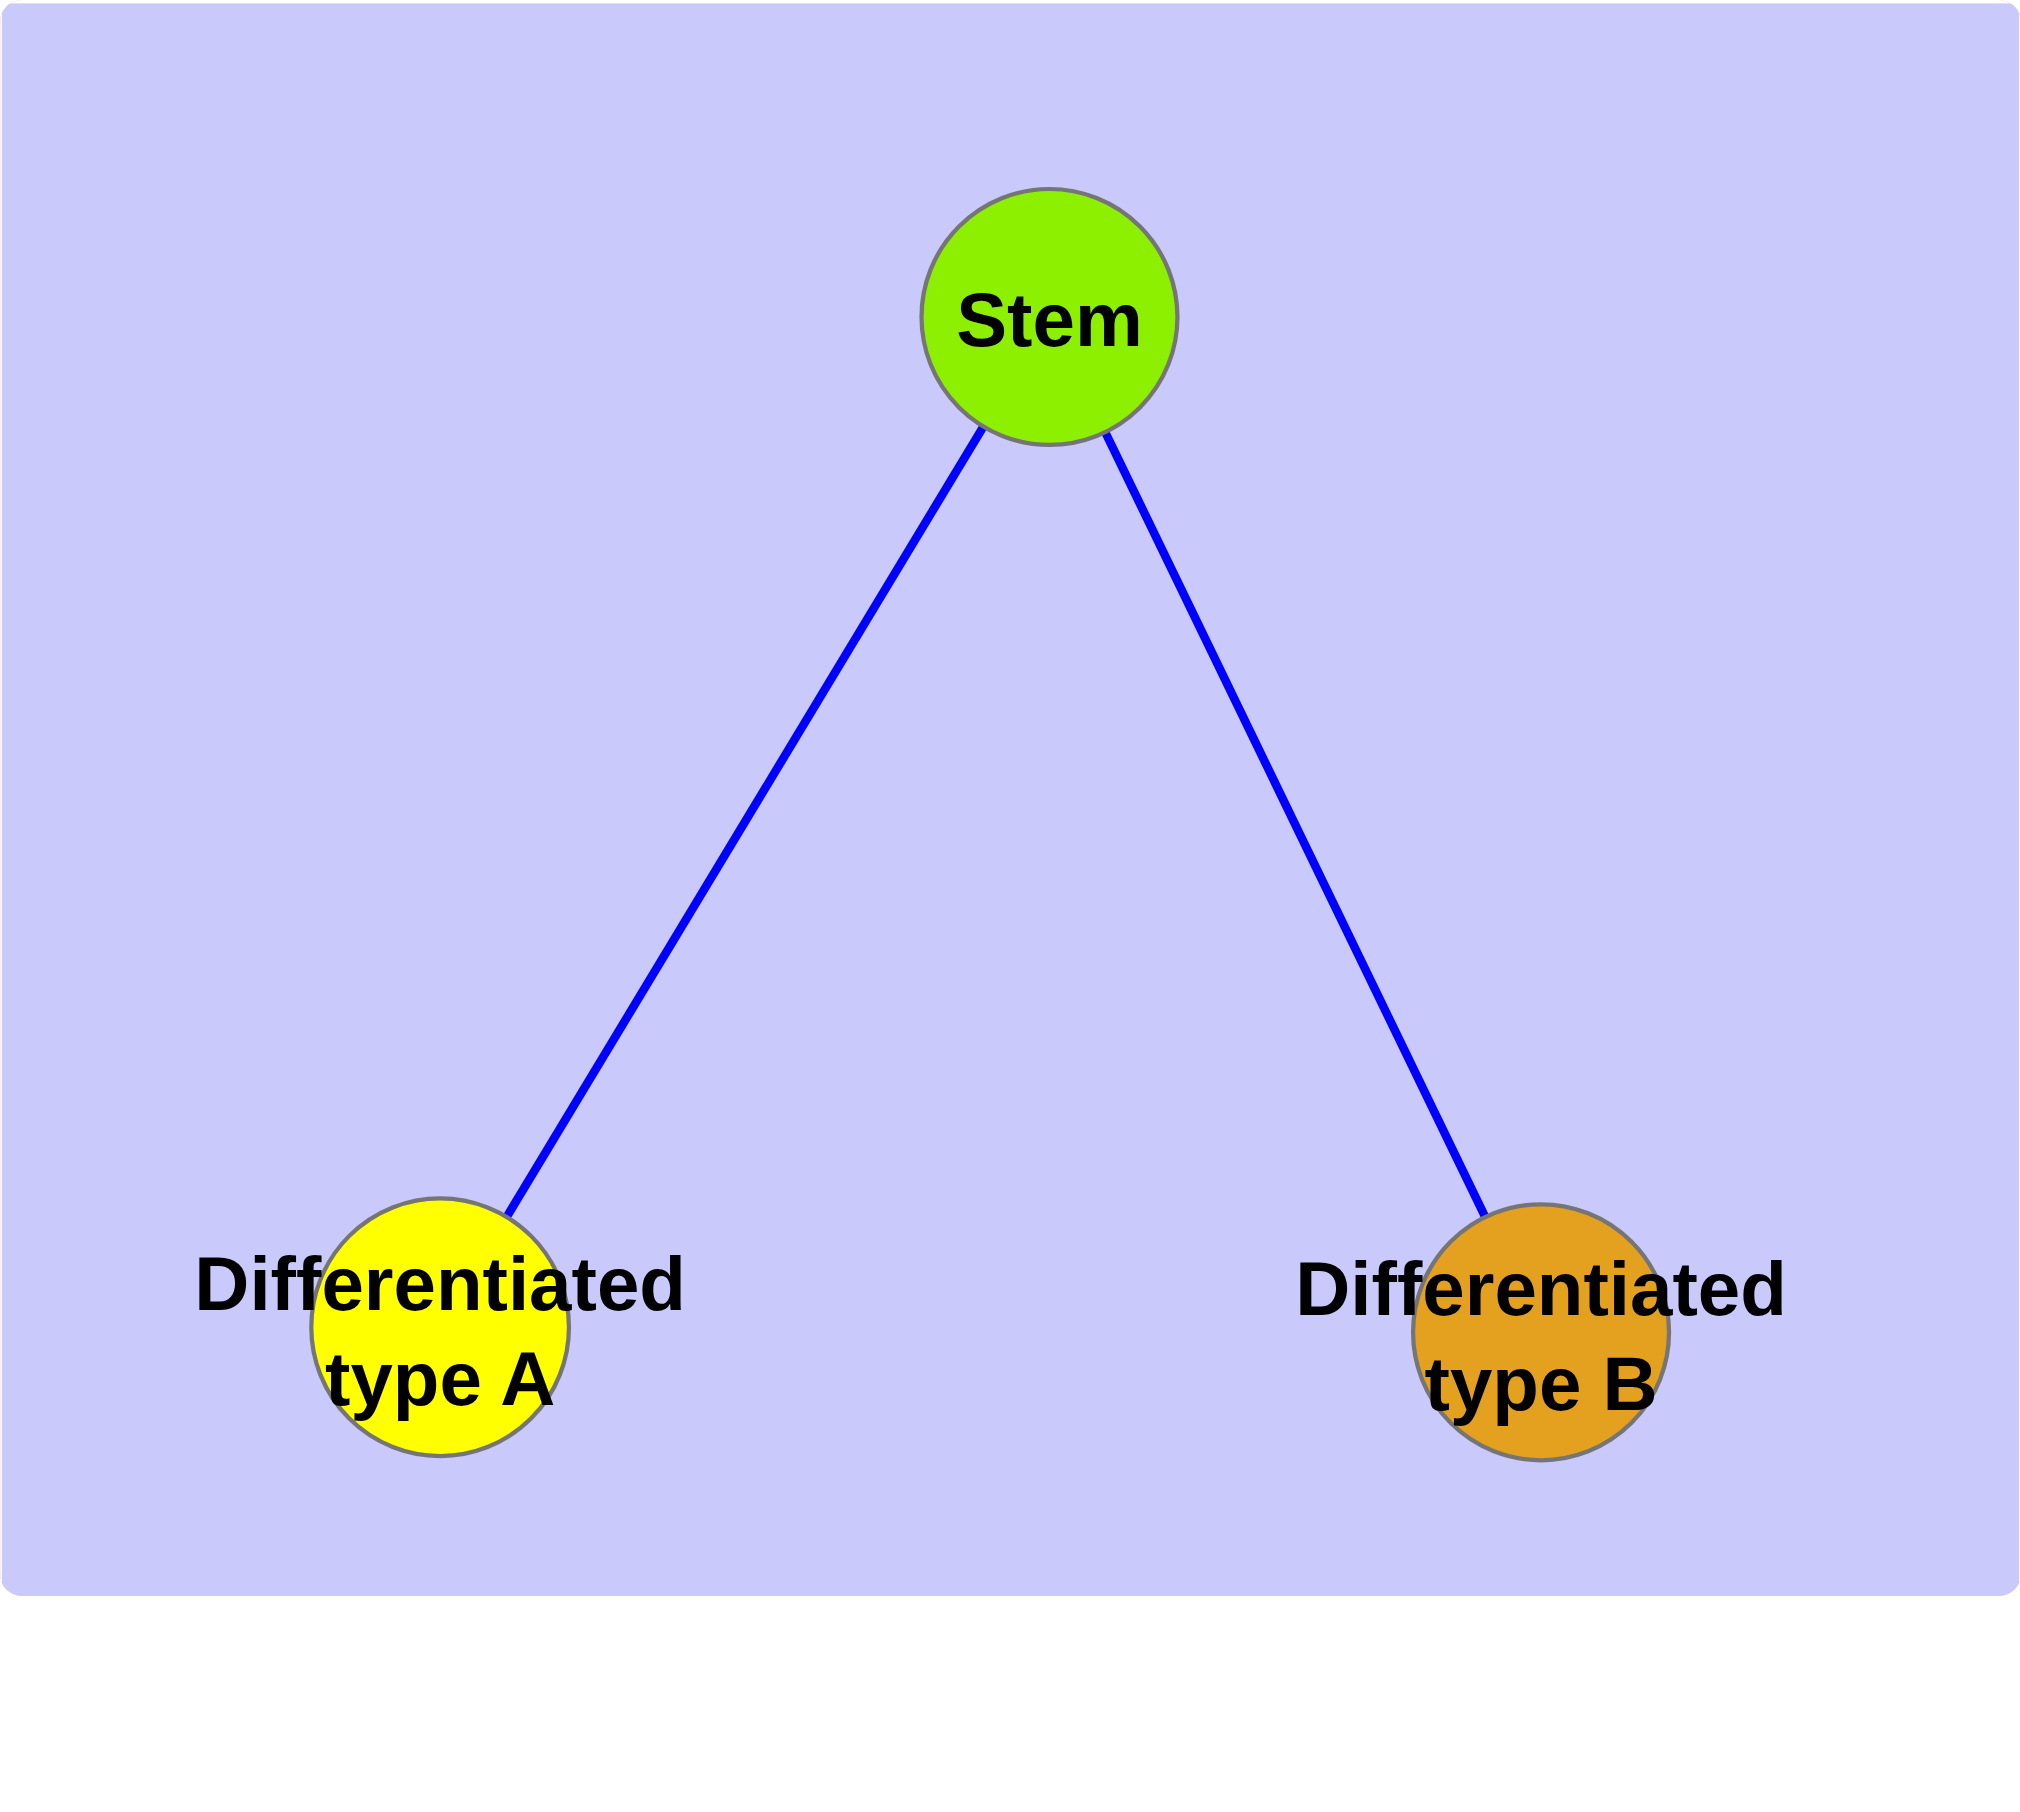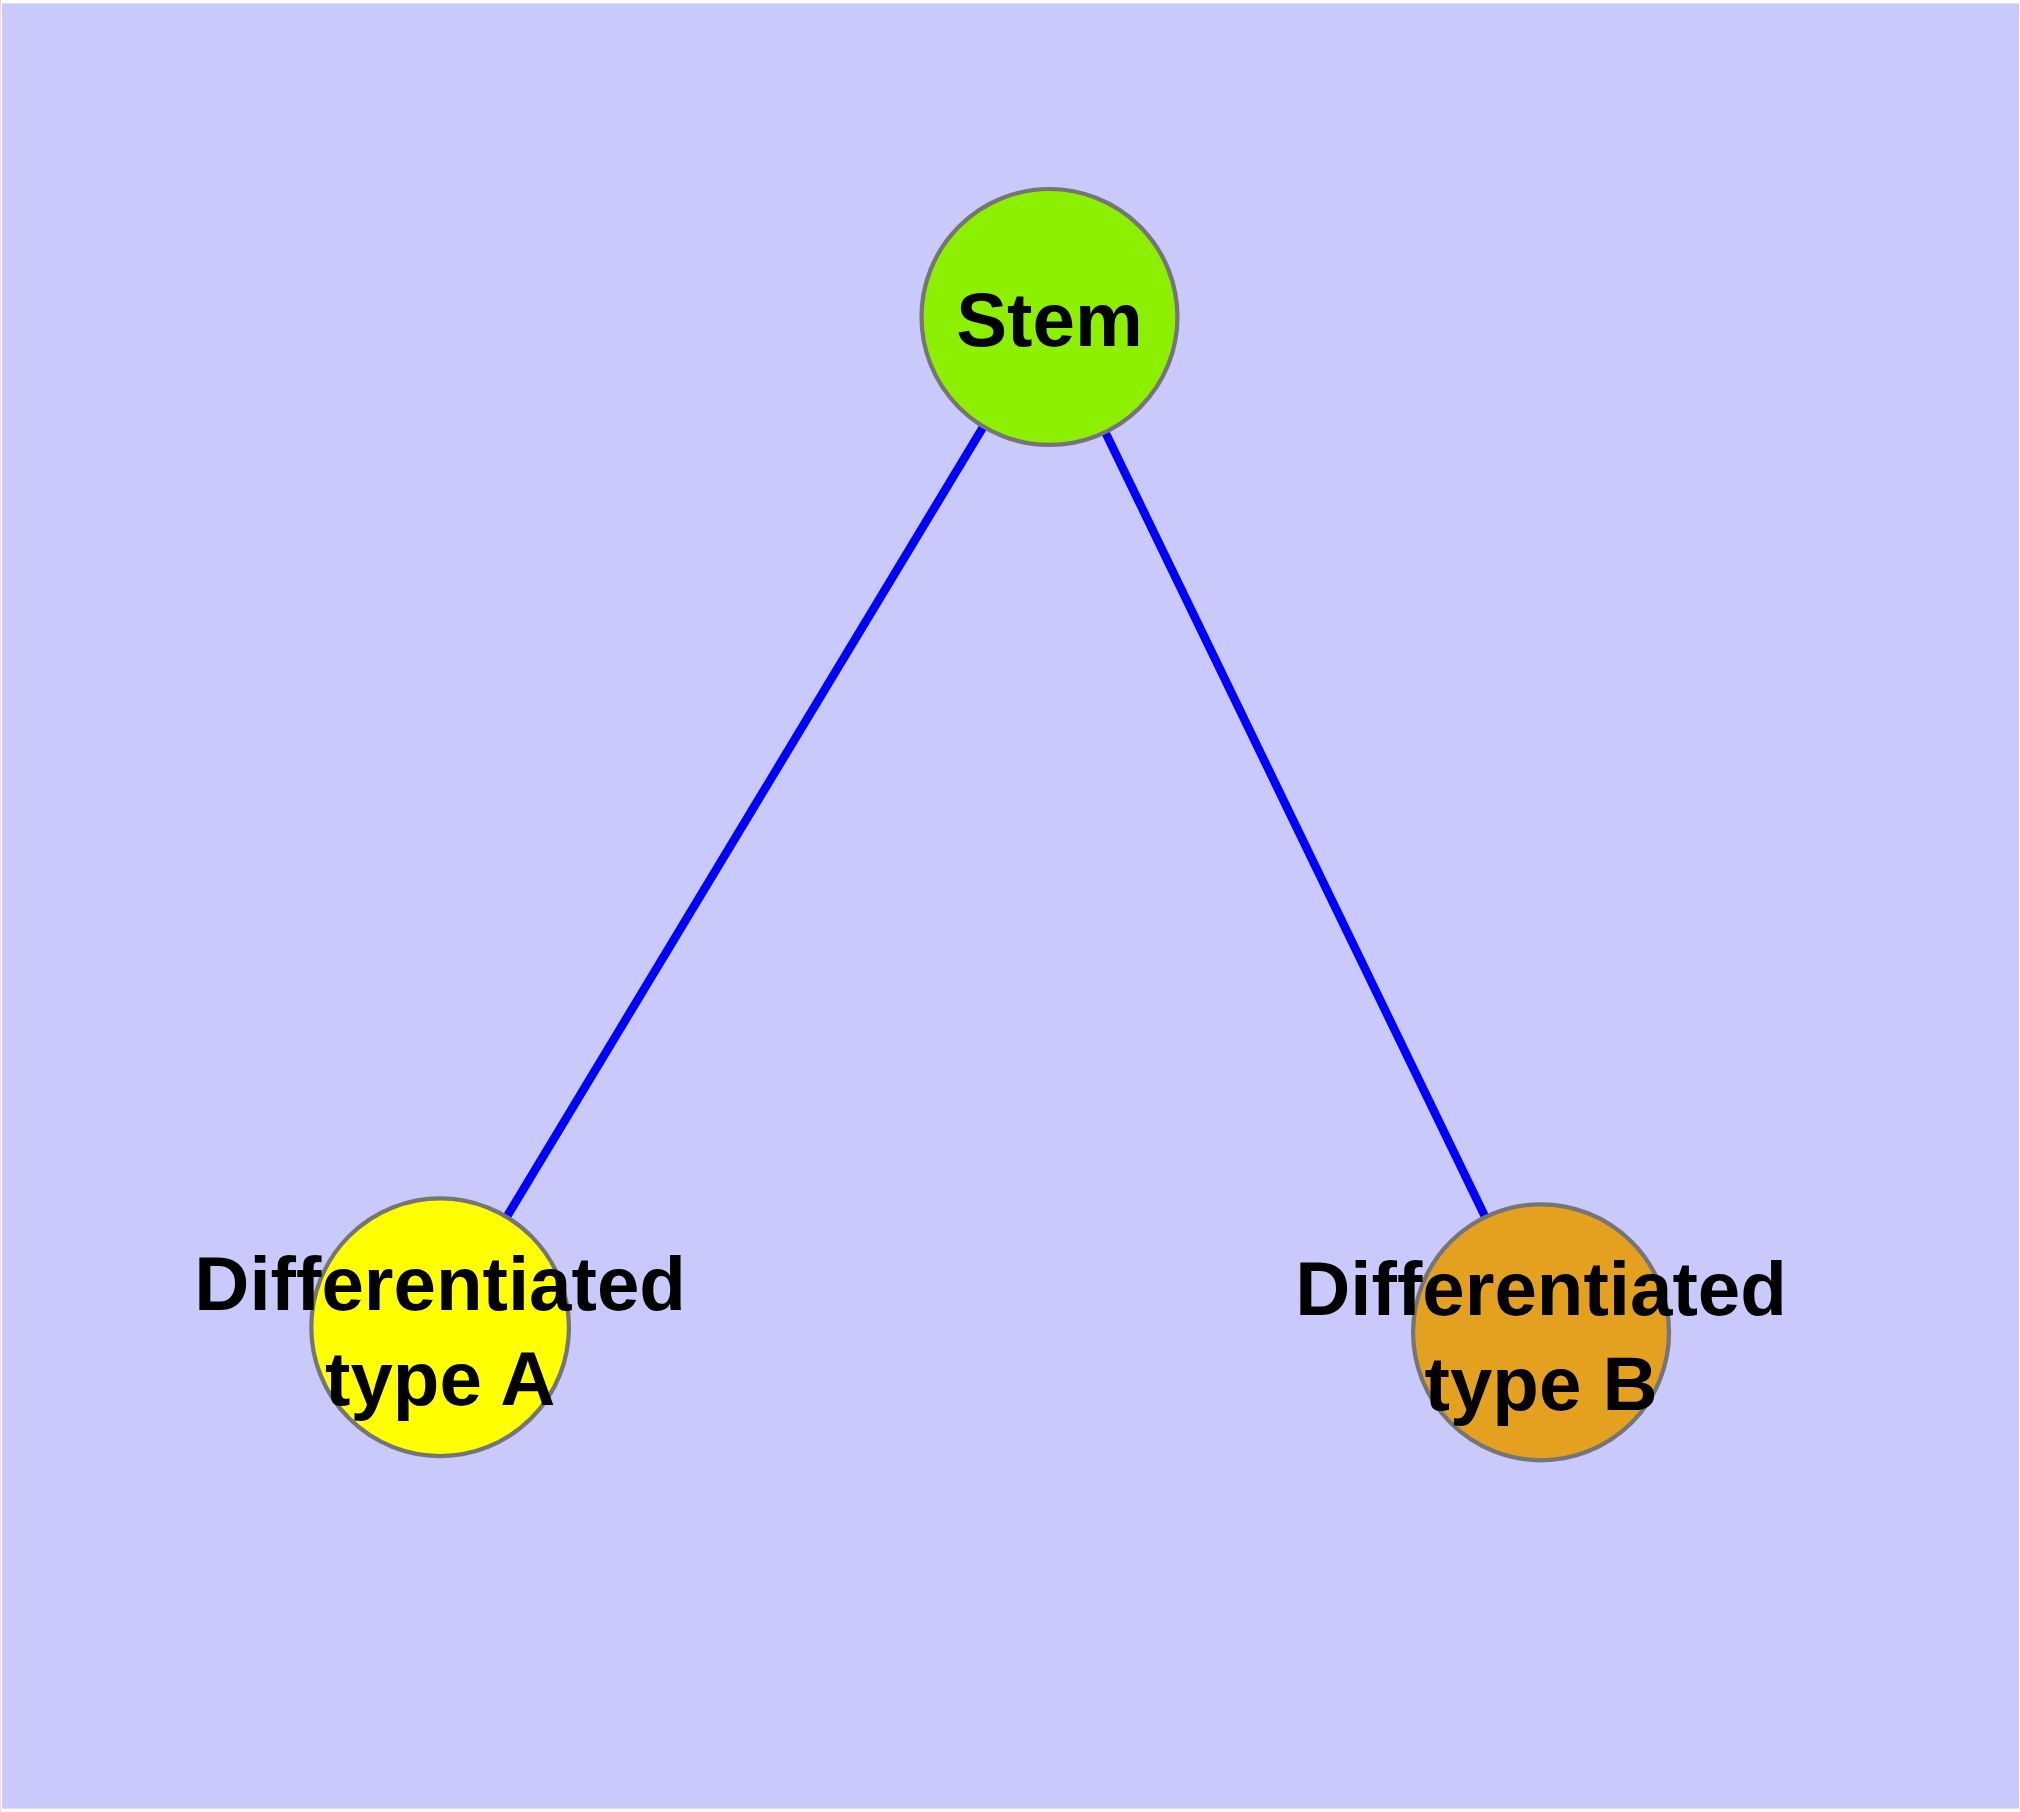--- a/index.html
+++ b/index.html
@@ -4,23 +4,24 @@
 <style>
   html, body {
     margin: 0;
     padding: 0;
     background: #ffffff;
     font-family: "Liberation Sans", sans-serif;
   }
   .stage {
     position: relative;
     width: 2021px;
-    height: 1812px;
-    background: #ec4899;
+    height: 1596px;
+    background: #f9a8d4;
     overflow: hidden;
+    border-radius: 22px;
   }
   svg {
     display: block;
   }
   .node-label {
     font-family: "Liberation Sans", sans-serif;
     font-weight: bold;
     font-size: 90px;
     text-anchor: middle;
   }

